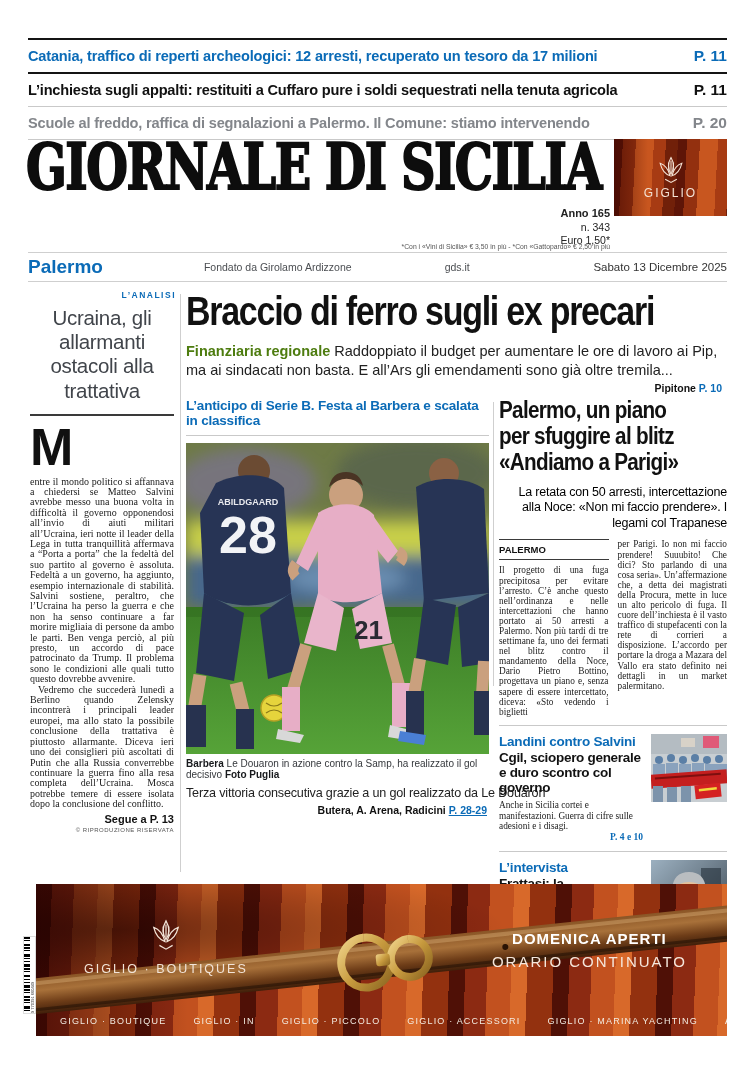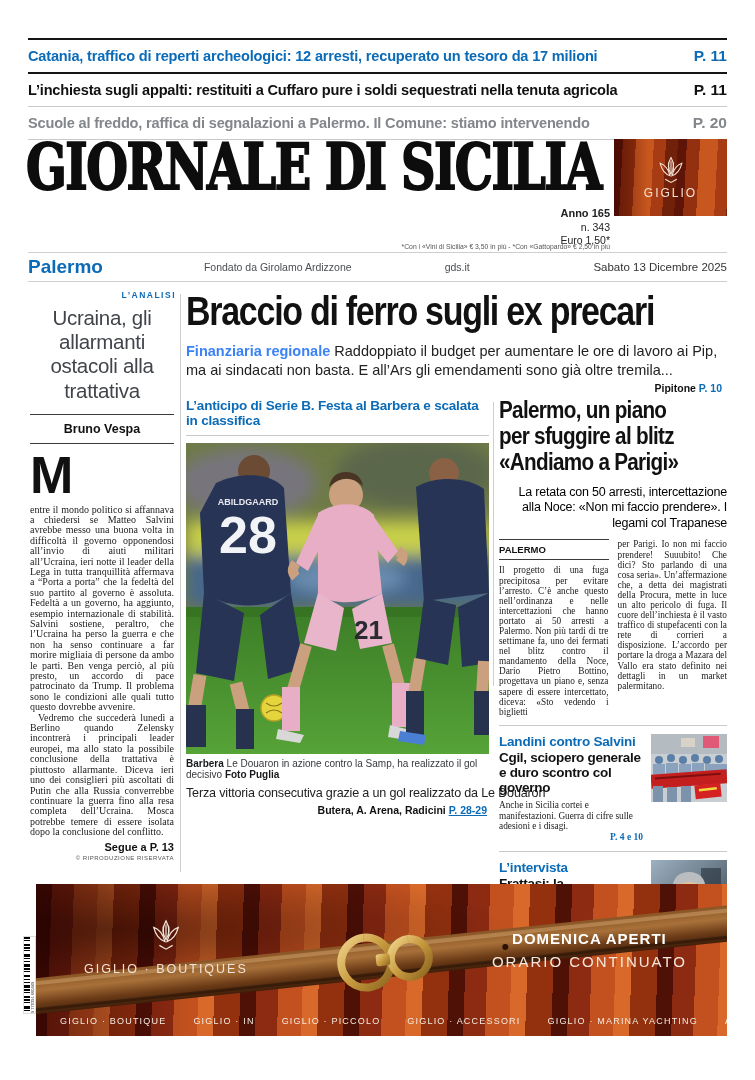--- a/index.html
+++ b/index.html
@@ -59,21 +59,21 @@
   .dropcap { font-weight:bold; font-size:52px; line-height:.9; padding:8px 0 4px 2px; }
   .analysis-body { font-family:"Liberation Serif", serif; font-size:10px; line-height:10.4px; text-align:justify; color:#1a1a1a; padding:2px 2px 0 2px; }
   .analysis-body + .analysis-body { text-indent:8px; padding-top:0; }
   .segue { text-align:right; font-weight:bold; font-size:11px; padding:3px 2px 0 0; }
   .copyright { text-align:right; font-size:6px; color:#555; letter-spacing:.5px; padding:2px 2px 0 0; }
   
   .lead-headline { white-space:nowrap; }
   .lead-headline span { display:inline-block; font-weight:bold; font-size:40px; letter-spacing:-1.5px;
      transform:scaleX(.85); transform-origin:left center; line-height:1.05; }
   .lead-standfirst { margin-top:10px; font-size:14.5px; line-height:1.3; color:#222; width:540px; }
-  .lead-standfirst .k { color:#3b82f6; font-weight:bold; }
+  .lead-standfirst .k { color:#4d7c0f; font-weight:bold; }
   .lead-byline { text-align:right; font-size:10.5px; font-weight:bold; padding:2px 4px 0 0; }
   .lead-byline .pg { color:#0b6bb7; }
   
   .sports-col { position:absolute; left:0px; top:108px; width:303px; }
   .sports-kicker { color:#0b6bb7; font-weight:bold; font-size:13.5px; letter-spacing:-0.2px; padding-bottom:7px; border-bottom:1px solid #c9c9c9; }
   .photo-wrap { margin-top:7px; width:352px; height:311px; }
   .caption { font-size:10px; color:#35383c; padding-top:4px; }
   .caption .b { font-weight:bold; color:#17191c; }
   .sports-headline div span { display:inline-block; font-weight:bold; font-size:24.5px; letter-spacing:-0.8px;
      transform:scaleX(.86); transform-origin:left center; line-height:1.12; white-space:nowrap; }
@@ -177,21 +177,20 @@
     <span class="mid">gds.it</span>
     <span class="date">Sabato 13 Dicembre 2025</span>
   </div>
 
   <div class="main">
 
     <div class="col-left">
       <div class="kicker-small">L’ANALISI</div>
       <div class="analysis-title">Ucraina, gli allarmanti ostacoli alla trattativa</div>
       <div class="analysis-rule"></div>
-      <div class="analysis-author">Bruno Vespa</div>
       <div class="analysis-rule" style="margin-top:0"></div>
       <div class="dropcap">M</div>
       <p class="analysis-body">entre il mondo politico si affannava a chiedersi se Matteo Salvini avrebbe messo una buona volta in difficoltà il governo opponendosi all’invio di aiuti militari all’Ucraina, ieri notte il leader della Lega in tutta tranquillità affermava a “Porta a porta” che la fedeltà del suo partito al governo è assoluta. Fedeltà a un governo, ha aggiunto, esempio internazionale di stabilità. Salvini sostiene, peraltro, che l’Ucraina ha perso la guerra e che non ha senso continuare a far morire migliaia di persone da ambo le parti. Ben venga perciò, al più presto, un accordo di pace patrocinato da Trump. Il problema sono le condizioni alle quali tutto questo dovrebbe avvenire.</p>
       <p class="analysis-body">Vedremo che succederà lunedì a Berlino quando Zelensky incontrerà i principali leader europei, ma allo stato la possibile conclusione della trattativa è piuttosto allarmante. Diceva ieri uno dei consiglieri più ascoltati di Putin che alla Russia converrebbe continuare la guerra fino alla resa completa dell’Ucraina. Mosca potrebbe temere di essere isolata dopo la conclusione del conflitto.</p>
       <div class="segue">Segue a P. 13</div>
       <div class="copyright">© RIPRODUZIONE RISERVATA</div>
     </div>
 
     <div class="v-div" style="left:152px"></div>
 

